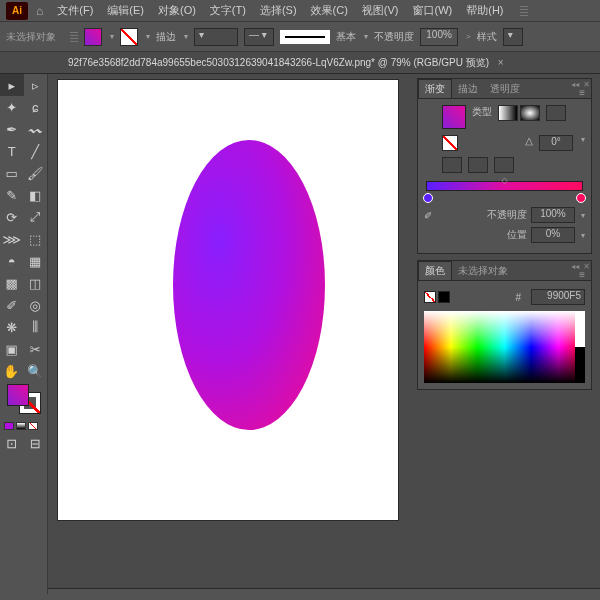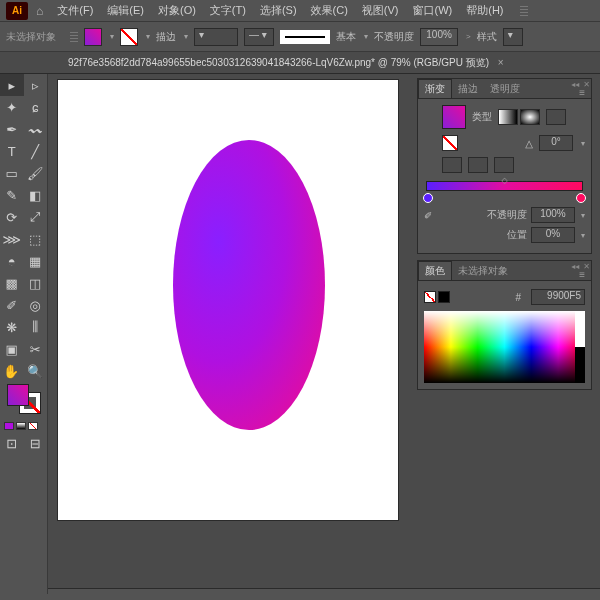--- a/index.html
+++ b/index.html
@@ -40,21 +40,21 @@
 .artboard { width: 340px; height: 440px; background: #fff; box-shadow: 0 0 0 1px #2a2a2a; position: relative; }
 .ellipse { position: absolute; left: 115px; top: 60px; width: 152px; height: 290px; border-radius: 50%; background: radial-gradient(ellipse at 30% 35%, #8a1fff 0%, #b010e0 45%, #e20ca0 85%, #ff0a80 100%); }
 .bottom-bar { position: absolute; bottom: 0; left: 48px; right: 0; height: 6px; background: #535353; border-top: 1px solid #2a2a2a; }
 .panels { position: absolute; right: 8px; top: 4px; width: 175px; }
 .panel { background: #535353; border: 1px solid #2a2a2a; margin-bottom: 6px; }
 .panel-tabs { display: flex; background: #4a4a4a; height: 20px; border-bottom: 1px solid #2a2a2a; align-items: flex-end; }
 .panel-tab { font-size: 10px; color: #a0a0a0; padding: 2px 6px; }
 .panel-tab.active { background: #535353; color: #d8d8d8; border: 1px solid #2a2a2a; border-bottom: none; }
 .panel-menu { margin-left: auto; padding: 0 6px; color: #999; font-size: 10px; }
 .panel-body { padding: 6px; }
-.gradient-row { display: flex; align-items: center; gap: 6px; margin-bottom: 6px; padding-left: 18px; }
+.gradient-row { display: flex; align-items: flex-start; gap: 6px; margin-bottom: 6px; padding-left: 18px; }
 .grad-swatch { width: 24px; height: 24px; background: linear-gradient(45deg,#8a1fd6,#e20ca0); border: 1px solid #222; }
 .type-btns { display: flex; gap: 2px; }
 .type-btn { width: 20px; height: 16px; border: 1px solid #2a2a2a; background: #4a4a4a; display: flex; }
 .type-btn.lin div { width: 100%; height: 100%; background: linear-gradient(90deg,#fff,#000); }
 .type-btn.rad div { width: 100%; height: 100%; background: radial-gradient(#fff,#000); }
 .angle-input { width: 34px; height: 16px; background: #4a4a4a; color: #c0c0c0; border: 1px solid #2a2a2a; font-size: 10px; text-align: center; }
 .gradient-bar { height: 18px; margin: 8px 2px; position: relative; }
 .gbar { height: 10px; background: linear-gradient(90deg,#5a1fff,#e20ca0,#ff0a60); border: 1px solid #222; }
 .gstop { position: absolute; bottom: -4px; width: 10px; height: 10px; border-radius: 50%; border: 1px solid #fff; }
 .gstop.s0 { left: -3px; background: #5a1fff; }

